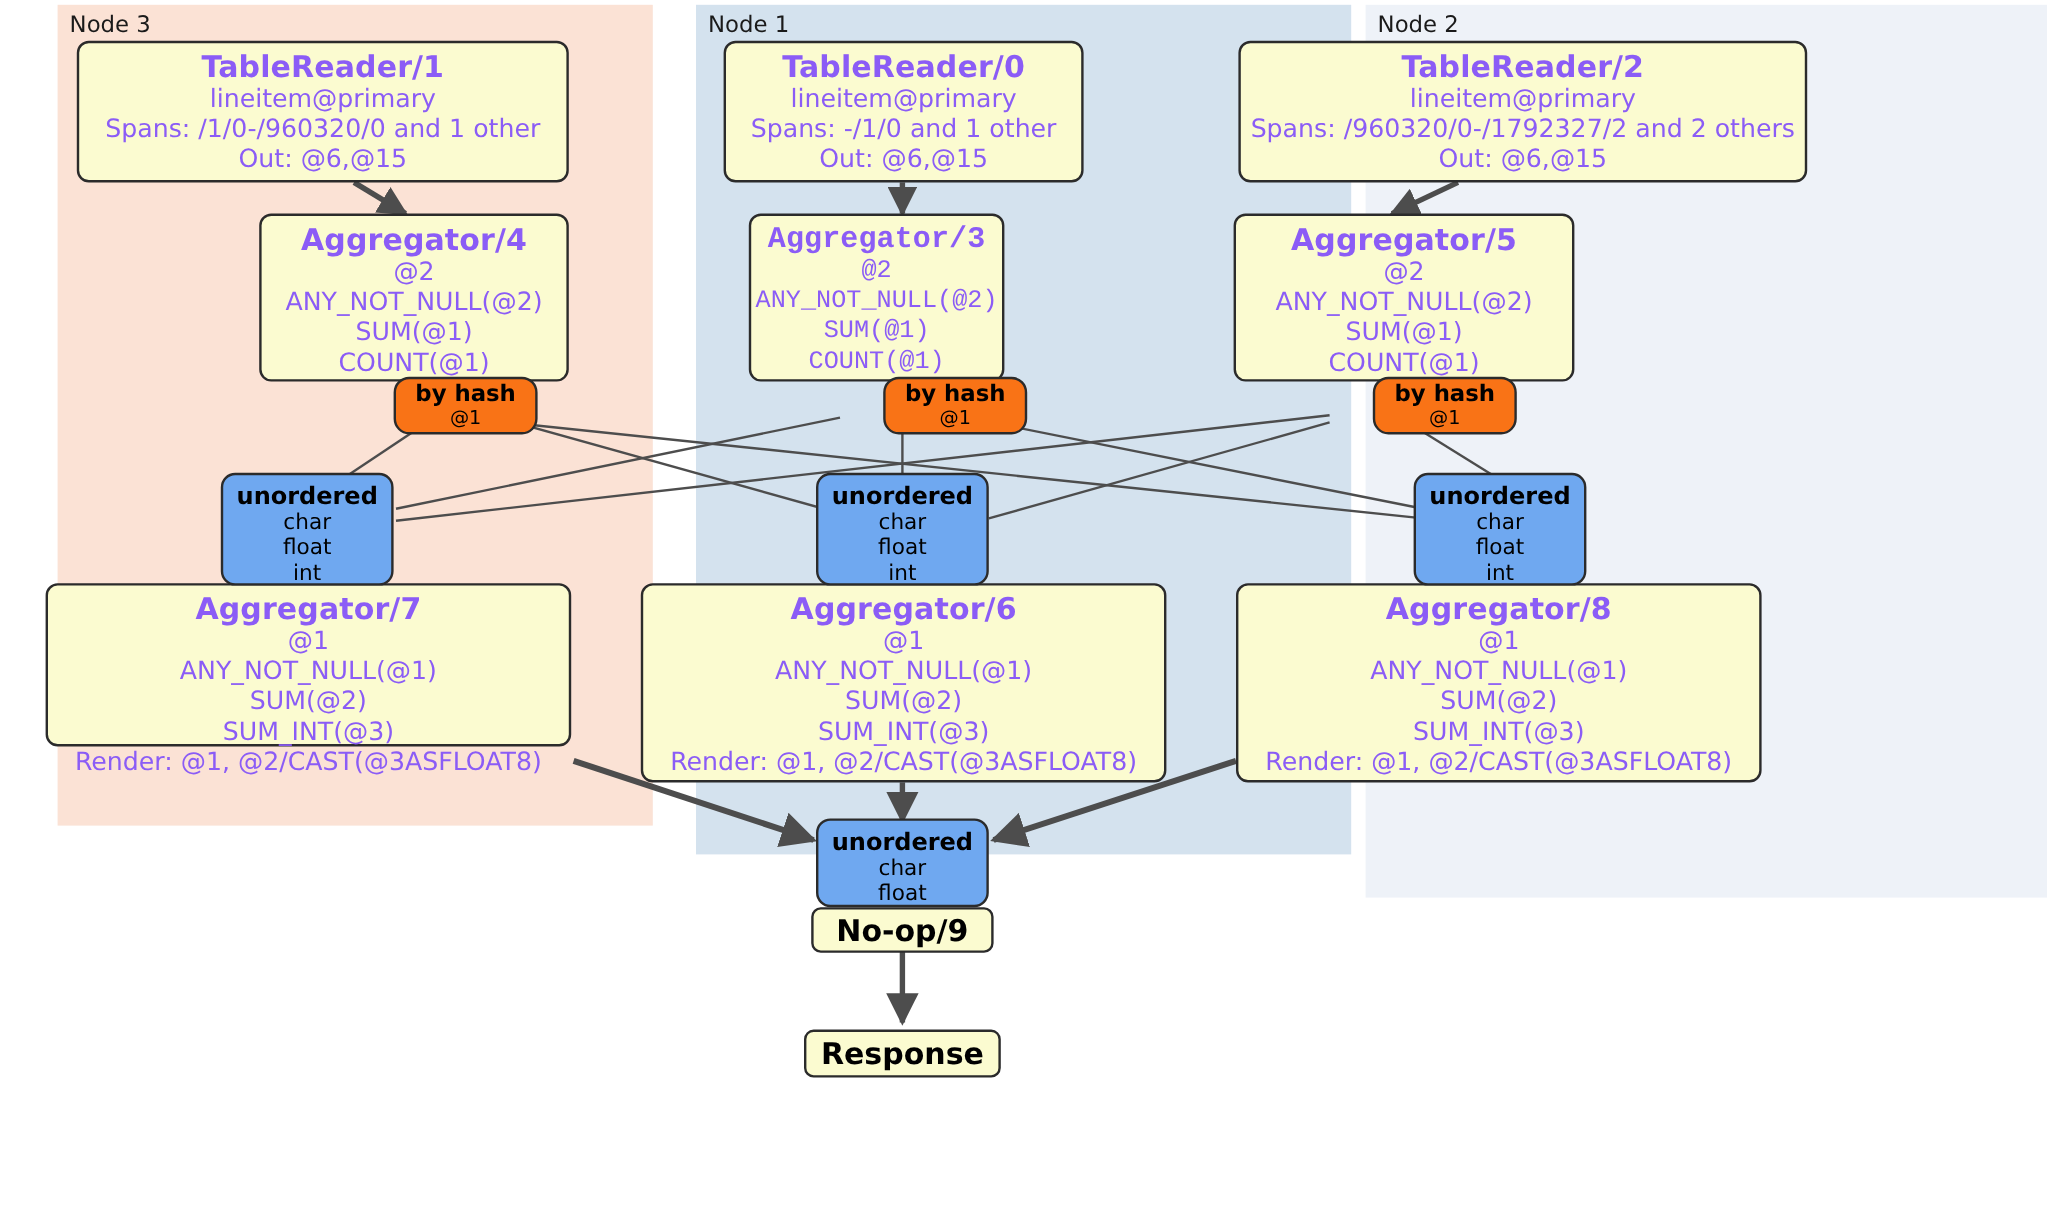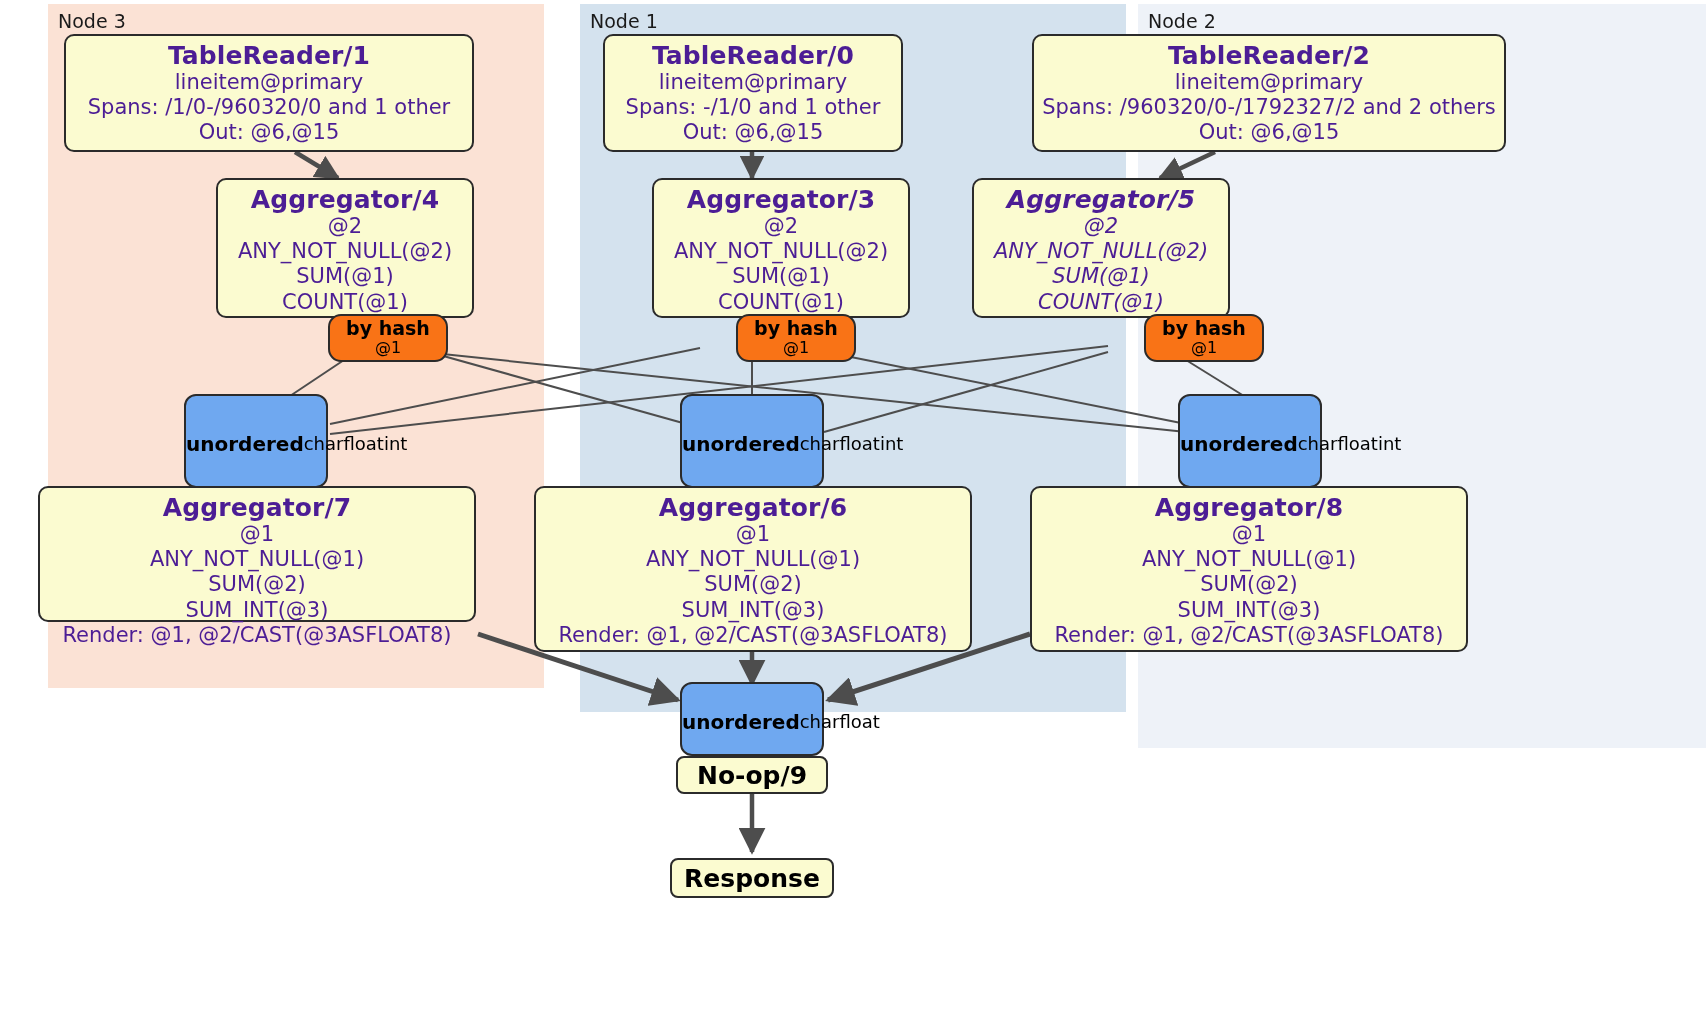--- a/index.html
+++ b/index.html
@@ -6,37 +6,37 @@
   body{width:1706px;height:1016px;font-family:"DejaVu Sans","Liberation Sans",sans-serif;}
   #stage{position:relative;width:1706px;height:1016px;overflow:hidden;}
 
   
   .panel{position:absolute;box-sizing:border-box;margin-left:44px;}
   .panel-label{position:absolute;left:10px;top:6px;font-size:19px;color:#1a1a1a;
                font-family:"DejaVu Sans","Liberation Sans",sans-serif;white-space:nowrap;}
 
   
   .proc{position:absolute;box-sizing:border-box;background:#fbfbd0;border:2px solid #2b2b2b;
-        border-radius:10px;text-align:center;color:#4c1d95;
+        border-radius:10px;text-align:center;color:#8b5cf6;
         display:flex;flex-direction:column;align-items:center;justify-content:flex-start;
         padding-top:6px;z-index:5;}
   .proc .ttl{font-weight:bold;font-size:25px;line-height:1.12;letter-spacing:.1px;}
   .proc .ln{font-size:21px;line-height:1.20;white-space:nowrap;}
 
   
   .router{position:absolute;box-sizing:border-box;background:#f97316;border:2px solid #2b2b2b;
           border-radius:13px;text-align:center;color:#000;z-index:9;
           display:flex;flex-direction:column;justify-content:center;margin-left:44px;}
   .router .rt{font-weight:bold;font-size:19px;line-height:1.05;}
   .router .rl{font-size:16px;line-height:1.1;}
 
   
   .sync{position:absolute;box-sizing:border-box;background:#6fa8f0;border:2px solid #2b2b2b;
         border-radius:12px;text-align:center;color:#000;z-index:8;
-        display:flex;flex-direction:row;align-items:center;justify-content:flex-start;padding-top:6px;}
+        display:flex;flex-direction:column;align-items:center;justify-content:flex-start;padding-top:6px;}
   .sync .st{font-weight:bold;font-size:20px;line-height:1.15;}
   .sync .sl{font-size:18px;line-height:1.18;}
 
   
   .plain{position:absolute;box-sizing:border-box;background:#fbfbd0;border:2px solid #2b2b2b;
          border-radius:8px;display:flex;align-items:center;justify-content:center;
          font-weight:bold;font-size:25px;color:#000;z-index:10;}
 
   svg.edges{position:absolute;left:0;top:0;width:1706px;height:1016px;z-index:3;pointer-events:none;}
 </style>
@@ -110,29 +110,29 @@
   </div>
 
   <div class="proc" style="left:216px;top:178px;width:258px;height:140px;">
     <div class="ttl">Aggregator/4</div>
     <div class="ln">@2</div>
     <div class="ln">ANY_NOT_NULL(@2)</div>
     <div class="ln">SUM(@1)</div>
     <div class="ln">COUNT(@1)</div>
   </div>
 
-  <div class="proc" style="left:652px;top:178px;width:258px;height:140px;">
+  <div class="proc" style="left:624px;top:178px;width:213px;height:140px;font-family:Liberation Mono, monospace;">
     <div class="ttl">Aggregator/3</div>
     <div class="ln">@2</div>
     <div class="ln">ANY_NOT_NULL(@2)</div>
     <div class="ln">SUM(@1)</div>
     <div class="ln">COUNT(@1)</div>
   </div>
 
-  <div class="proc" style="left:972px;top:178px;width:258px;height:140px;font-style:italic;">
+  <div class="proc" style="left:1028px;top:178px;width:284px;height:140px;">
     <div class="ttl">Aggregator/5</div>
     <div class="ln">@2</div>
     <div class="ln">ANY_NOT_NULL(@2)</div>
     <div class="ln">SUM(@1)</div>
     <div class="ln">COUNT(@1)</div>
   </div>
 
   <div class="router" style="left:284px;top:314px;width:120px;height:48px;">
     <div class="rt">by hash</div>
     <div class="rl">@1</div>

